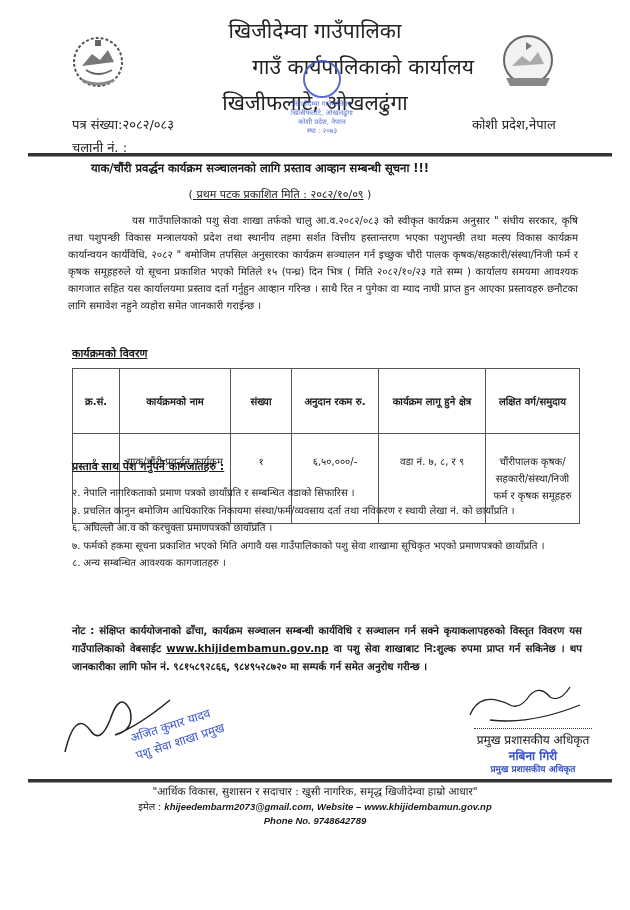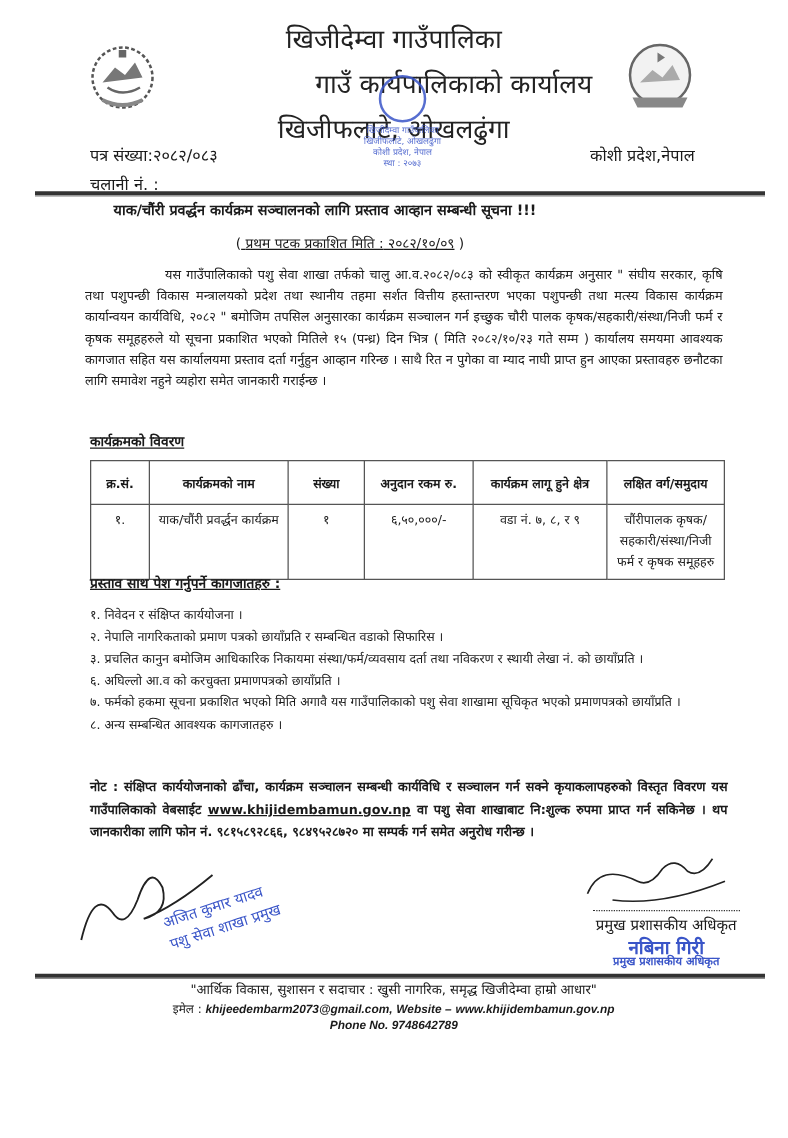--- a/index.html
+++ b/index.html
@@ -55,21 +55,21 @@
       position: absolute; left: 72px; font-size: 11px; font-weight: bold;
       text-decoration: underline; font-family: "DejaVu Sans", sans-serif;
     }
     table.prog {
       position: absolute; left: 72px; top: 368px; width: 508px;
       border-collapse: collapse; font-family: "DejaVu Sans", sans-serif;
       font-size: 10px;
     }
     table.prog th, table.prog td {
       border: 1px solid #555; text-align: center; vertical-align: top;
-      padding: 4px 3px;
+      padding: 19px 3px;
     }
     table.prog th { font-weight: bold; height: 26px; vertical-align: middle; }
     table.prog td { height: 48px; line-height: 17px; }
     .doc-list {
       position: absolute; left: 72px; top: 484px; width: 520px;
       font-size: 10px; line-height: 17.5px; font-family: "DejaVu Sans", sans-serif;
       margin: 0; padding: 0; list-style: none;
     }
     .note {
       position: absolute; left: 72px; top: 622px; width: 510px;
@@ -84,21 +84,21 @@
       transform: rotate(-18deg); transform-origin: left top; line-height: 18px;
     }
     .sig-scribble { position: absolute; }
     .sig-right-title {
       position: absolute; left: 474px; top: 728px; font-size: 12px;
       font-family: "DejaVu Sans", sans-serif; border-top: 1px dotted #333;
       padding-top: 2px; width: 118px; text-align: center;
     }
     .sig-right-name {
       position: absolute; left: 474px; top: 747px; width: 118px; text-align: center;
-      font-size: 15px; color: #3a55c8; font-weight: bold; font-family: "DejaVu Sans", sans-serif;
+      font-size: 12px; color: #3a55c8; font-weight: bold; font-family: "DejaVu Sans", sans-serif;
     }
     .sig-right-desig {
       position: absolute; left: 474px; top: 762px; width: 118px; text-align: center;
       font-size: 9px; color: #3a55c8; font-weight: bold; font-family: "DejaVu Sans", sans-serif;
     }
     
     .footer-rule { top: 779px; }
     .footer {
       position: absolute; left: 0; width: 630px; text-align: center;
       font-family: "DejaVu Sans", sans-serif;
@@ -180,21 +180,20 @@
       <td>६,५०,०००/-</td>
       <td>वडा नं. ७, ८, र ९</td>
       <td>चौंरीपालक कृषक/सहकारी/संस्था/निजी फर्म र कृषक समूहहरु</td>
     </tr>
   </tbody>
 </table>
 
 <div class="section-heading" style="top:458px;">प्रस्ताव साथ पेश गर्नुपर्ने कागजातहरु :</div>
 
 <ul class="doc-list">
-  <li>१. निवेदन र संक्षिप्त कार्ययोजना ।</li>
   <li>२. नेपालि नागरिकताको प्रमाण पत्रको छायाँप्रति र सम्बन्धित वडाको सिफारिस ।</li>
   <li>३. प्रचलित कानुन बमोजिम आधिकारिक निकायमा संस्था/फर्म/व्यवसाय दर्ता तथा नविकरण र स्थायी लेखा नं. को छायाँप्रति ।</li>
   <li>६. अघिल्लो आ.व को करचुक्ता प्रमाणपत्रको छायाँप्रति ।</li>
   <li>७. फर्मको हकमा सूचना प्रकाशित भएको मिति अगावै यस गाउँपालिकाको पशु सेवा शाखामा सूचिकृत भएको प्रमाणपत्रको छायाँप्रति ।</li>
   <li>८. अन्य सम्बन्धित आवश्यक कागजातहरु ।</li>
 </ul>
 
 <div class="note">
   <span>नोट : संक्षिप्त कार्ययोजनाको ढाँचा, कार्यक्रम सञ्चालन सम्बन्धी कार्यविधि र सञ्चालन गर्न सक्ने कृयाकलापहरुको विस्तृत विवरण यस गाउँपालिकाको वेबसाईट</span>
   <a>www.khijidembamun.gov.np</a>

